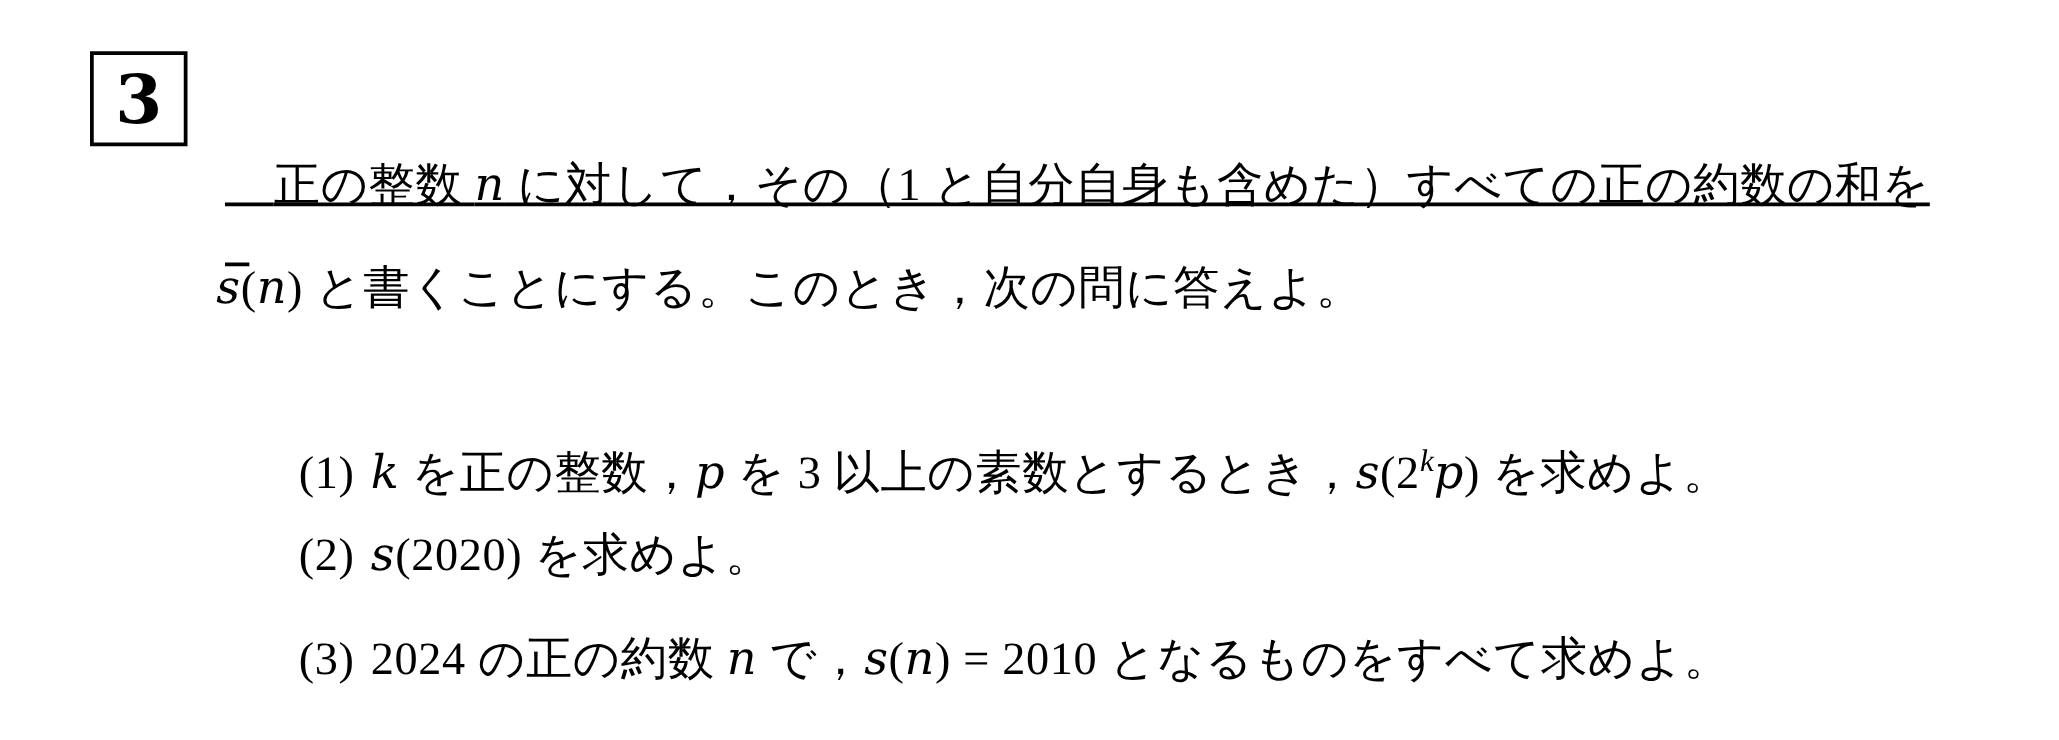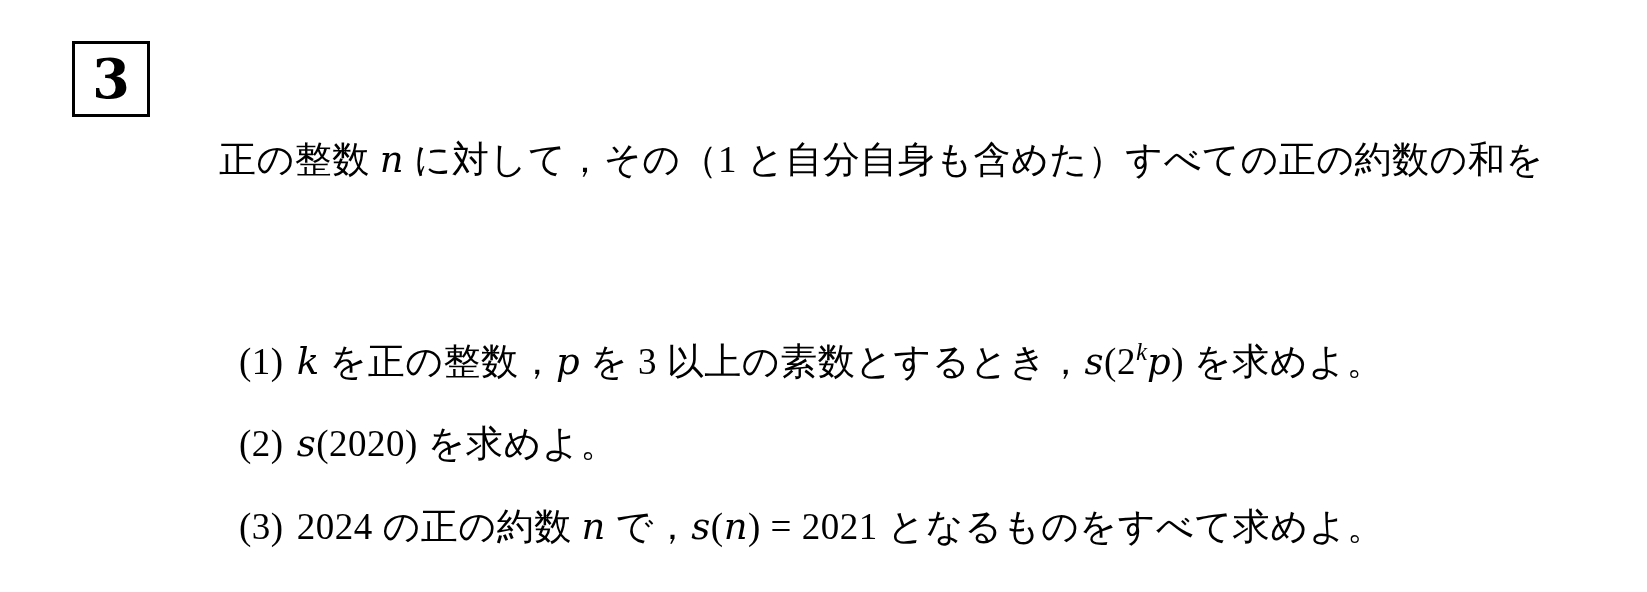--- a/index.html
+++ b/index.html
@@ -28,23 +28,23 @@
     line-height: 1;
   }
 
   .line {
     position: absolute;
     font-size: 37px;
     line-height: 48px;
     white-space: pre;
     letter-spacing: 0.5px;
   }
-  #intro-line-1 { left: 180px; top: 88px;  }
+  #intro-line-1 { left: 180px; top: 76px; text-decoration: underline;  }
   #intro-line-2 { left: 134px; top: 158px; }
-  #question-1   { left: 200px; top: 280px; }
+  #question-1   { left: 200px; top: 298px; }
   #question-2   { left: 200px; top: 372px; }
   #question-3   { left: 200px; top: 455px; }
 
   .jp { font-style: normal; }
   .math {
     font-style: italic;
     font-family: "DejaVu Serif", "Liberation Serif", serif;
   }
   .sup {
     font-style: italic;
@@ -60,26 +60,29 @@
 <div class="page">
 
   <div class="number-box">
     <span class="number">3</span>
   </div>
 
   <p class="line" id="intro-line-1">
     <span class="jp">正の整数 </span><span class="math">n</span><span class="jp"> に対して，その（1 と自分自身も含めた）すべての正の約数の和を</span>
   </p>
 
+  <p class="line" id="intro-line-2">
+    <span class="math">s</span><span class="jp">(</span><span class="math">n</span><span class="jp">)</span><span class="jp"> と書くことにする。このとき，次の問に答えよ。</span>
+  </p>
 
   <p class="line" id="question-1">
     <span class="jp">(1)</span><span class="label-gap"></span><span class="math">k</span><span class="jp"> を正の整数，</span><span class="math">p</span><span class="jp"> を 3 以上の素数とするとき，</span><span class="math">s</span><span class="jp">(2</span><span class="sup">k</span><span class="math">p</span><span class="jp">)</span><span class="jp"> を求めよ。</span>
   </p>
 
   <p class="line" id="question-2">
     <span class="jp">(2)</span><span class="label-gap"></span><span class="math">s</span><span class="jp">(2020)</span><span class="jp"> を求めよ。</span>
   </p>
 
   <p class="line" id="question-3">
-    <span class="jp">(3)</span><span class="label-gap"></span><span class="jp">2024 の正の約数 </span><span class="math">n</span><span class="jp"> で，</span><span class="math">s</span><span class="jp">(</span><span class="math">n</span><span class="jp">) = 2021 となるものをすべて求めよ。</span>
+    <span class="jp">(3)</span><span class="label-gap"></span><span class="jp">2024 の正の約数 </span><span class="math">n</span><span class="jp"> で，</span><span class="math">s</span><span class="jp">(</span><span class="math">n</span><span class="jp">) = 2010 となるものをすべて求めよ。</span>
   </p>
 
 </div>
 
 </body></html>

